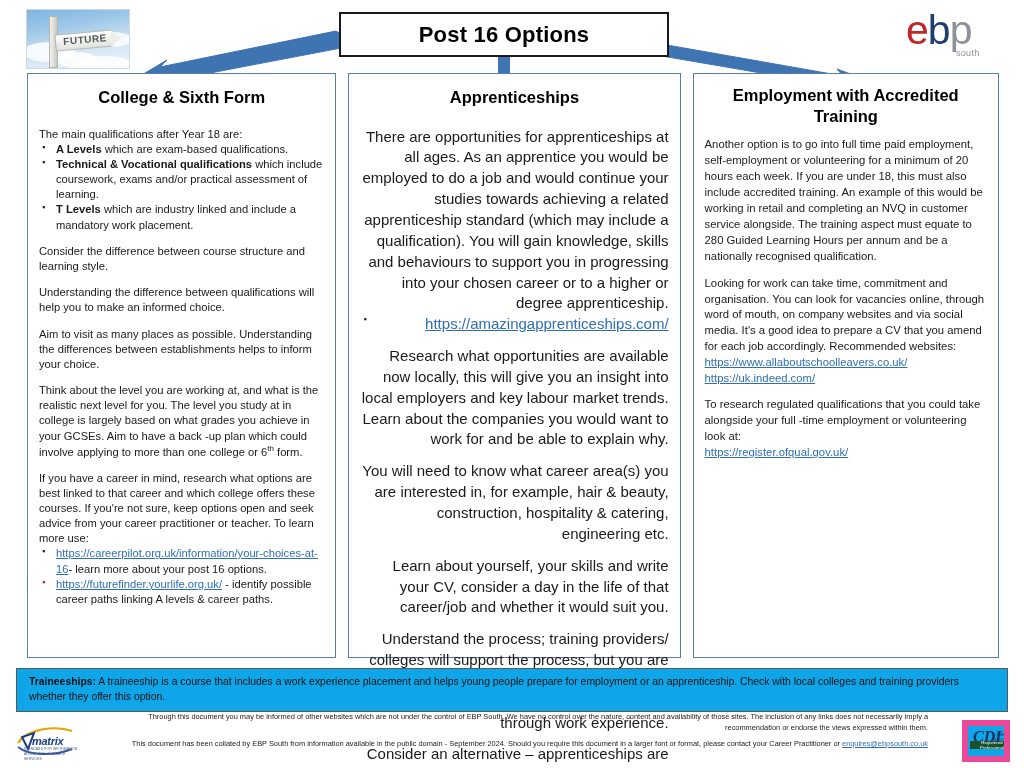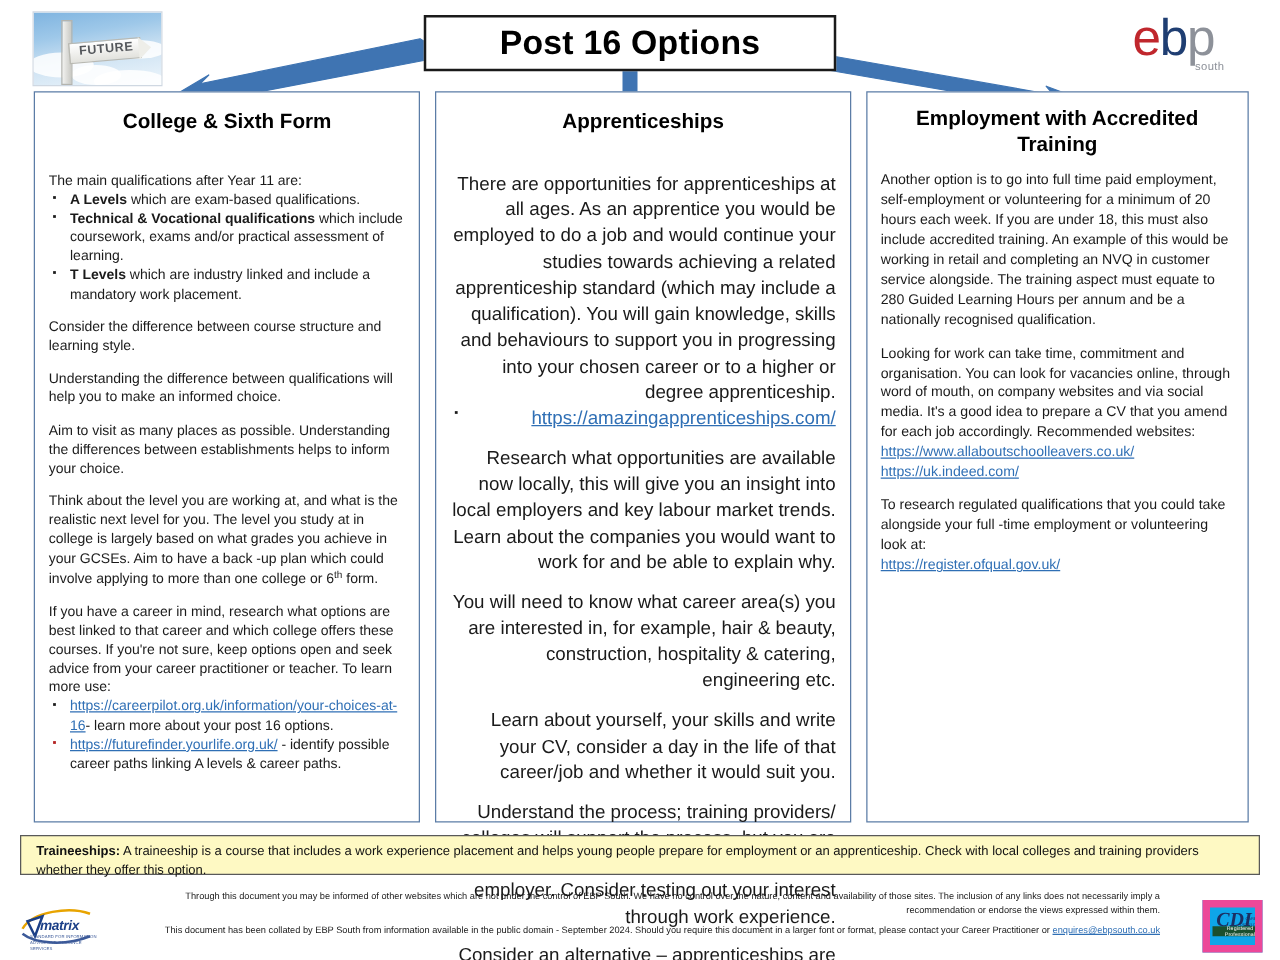--- a/index.html
+++ b/index.html
@@ -85,21 +85,21 @@
   
   .title-box {
     position: absolute; left: 339px; top: 12px;
     width: 330px; height: 45px;
     border: 2px solid #1a1a1a;
     background: #ffffff;
     display: flex; align-items: center; justify-content: center;
     z-index: 6;
   }
   .title-text {
-    font-size: 27px; font-weight: 700; color: #000000;
+    font-size: 22px; font-weight: 700; color: #000000;
     letter-spacing: .2px;
   }
 
   
   .arrows {
     position: absolute; left: 0; top: 0;
     width: 1024px; height: 100px;
     z-index: 2;
   }
 
@@ -119,21 +119,21 @@
   .col-1 { width: 312px; }
   .col-2 { width: 335px; }
   .col-3 { width: 309px; }
 
   .col-title {
     text-align: center;
     font-size: 16.5px;
     font-weight: 700;
     color: #000000;
     line-height: 1.25;
-    margin: 4px 0 30px 0;
+    margin: 4px 0 19px 0;
   }
   .col-3 .col-title { margin: 2px 0 11px 0; }
 
   .body-text {
     font-size: 11.2px;
     line-height: 1.355;
     color: #1a1a1a;
   }
   .col-2 .body-text { font-size: 15px; line-height: 1.39; text-align: right; }
   .col-3 .body-text { font-size: 11.3px; line-height: 1.41; }
@@ -164,23 +164,23 @@
   }
 
   .linklist { margin: 0; padding: 0; list-style: none; }
   .linklist li { line-height: 1.38; }
 
   sup { font-size: 8px; vertical-align: super; }
 
   
   .trainee-box {
     position: absolute; left: 16px; top: 668px;
-    width: 992px; height: 32px;
+    width: 992px; height: 44px;
     border: 1.2px solid #595959;
-    background: #fef9c3;
+    background: #0ea5e9;
     padding: 5px 10px 4px 12px;
     z-index: 4;
   }
   .trainee-text {
     font-size: 10.4px; line-height: 1.45; color: #121212;
   }
 
   
   .footer {
     position: absolute; left: 0; top: 711px;
@@ -269,21 +269,21 @@
 
   <div class="title-box">
     <div class="title-text">Post 16 Options</div>
   </div>
 
   <div class="cols">
 
     <div class="col col-1">
       <div class="col-title">College &amp; Sixth Form</div>
       <div class="body-text">
-        <p class="para tight">The main qualifications after Year 11 are:</p>
+        <p class="para tight">The main qualifications after Year 18 are:</p>
         <ul class="bullets">
           <li><b>A Levels</b><span> which are exam-based qualifications.</span></li>
           <li><b>Technical &amp; Vocational qualifications</b><span> which include coursework, exams and/or practical assessment of learning.</span></li>
           <li><b>T Levels</b><span> which are industry linked and include a mandatory work placement.</span></li>
         </ul>
         <p class="para">Consider the difference between course structure and learning style.</p>
         <p class="para">Understanding the difference between qualifications will help you to make an informed choice.</p>
         <p class="para">Aim to visit as many places as possible. Understanding the differences between establishments helps to inform your choice.</p>
         <p class="para"><span>Think about the level you are working at, and what is the realistic next level for you. The level you study at in college is largely based on what grades you achieve in your GCSEs. Aim to have a back -up plan which could involve applying to more than one college or 6</span><sup>th</sup><span> form.</span></p>
         <p class="para tight">If you have a career in mind, research what options are best linked to that career and which college offers these courses. If you're not sure, keep options open and seek advice from your career practitioner or teacher.  To learn more use:</p>

